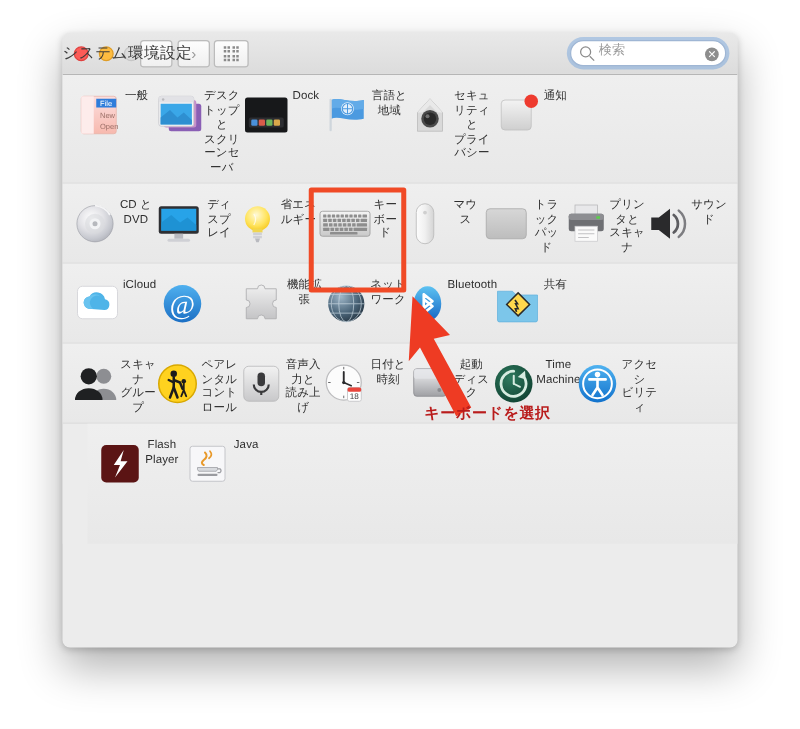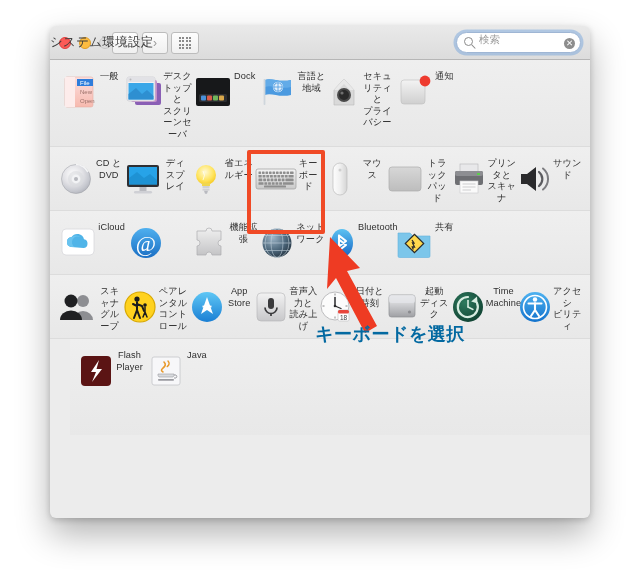--- a/index.html
+++ b/index.html
@@ -141,22 +141,22 @@
     position: absolute; left: 0; top: 0;
     width: 640px; height: 583px;
     pointer-events: none; z-index: 21;
   }
 
   
   .annotation {
     position: absolute;
     left: 285px; top: 322px;
     width: 210px;
-    color: #0369a1;
-    font-size: 18px; font-weight: bold;
+    color: #b91c1c;
+    font-size: 12px; font-weight: bold;
     text-align: center;
     letter-spacing: 0.5px;
     z-index: 22;
   }
 </style>
 </head>
 <body>
 
 <div id="stage">
 
@@ -573,36 +573,20 @@
     <path d="M14 20 l3 8" stroke="#1c1c1c" stroke-width="2" fill="none" stroke-linecap="round"></path>
     <circle cx="22" cy="15" r="1.8" fill="#1c1c1c"></circle>
     <path d="M22 17 v5 l-2 5 M22 22 l2 5" stroke="#1c1c1c" stroke-width="1.5" fill="none" stroke-linecap="round"></path>
   </svg>
             </div>
             <div class="label">ペアレンタル
 コントロール</div>
           </div>
           <div class="pane">
             <div class="icon-slot">
-              <svg class="ico" width="36" height="36" viewBox="0 0 36 36">
-    <defs>
-                  <linearGradient id="as" x1="0" y1="0" x2="0" y2="1">
-      <stop offset="0" stop-color="#5fc7f5"></stop>
-                    <stop offset="1" stop-color="#1a7fd4"></stop>
-                  </linearGradient>
-                </defs>
-    <circle cx="18" cy="18" r="15" fill="url(#as)"></circle>
-    <path d="M18 8 L24 25 L18 21 L12 25 Z" fill="#fff"></path>
-    <path d="M13.5 17.5 h9" stroke="#fff" stroke-width="1.8"></path>
-  </svg>
-            </div>
-            <div class="label">App Store</div>
-          </div>
-          <div class="pane">
-            <div class="icon-slot">
               <svg class="ico" width="34" height="34" viewBox="0 0 34 34">
     <defs>
                   <linearGradient id="dc" x1="0" y1="0" x2="0" y2="1">
       <stop offset="0" stop-color="#f2f2f2"></stop>
                     <stop offset="1" stop-color="#c8c8ca"></stop>
                   </linearGradient>
                 </defs>
     <rect x="3" y="3" width="28" height="28" rx="4" fill="url(#dc)" stroke="#b4b4b6" stroke-width="0.6"></rect>
     <rect x="14" y="8" width="6" height="11" rx="3" fill="#3a3a3c"></rect>
     <path d="M11 17.5 a6 6 0 0 0 12 0" stroke="#3a3a3c" stroke-width="1.7" fill="none"></path>

